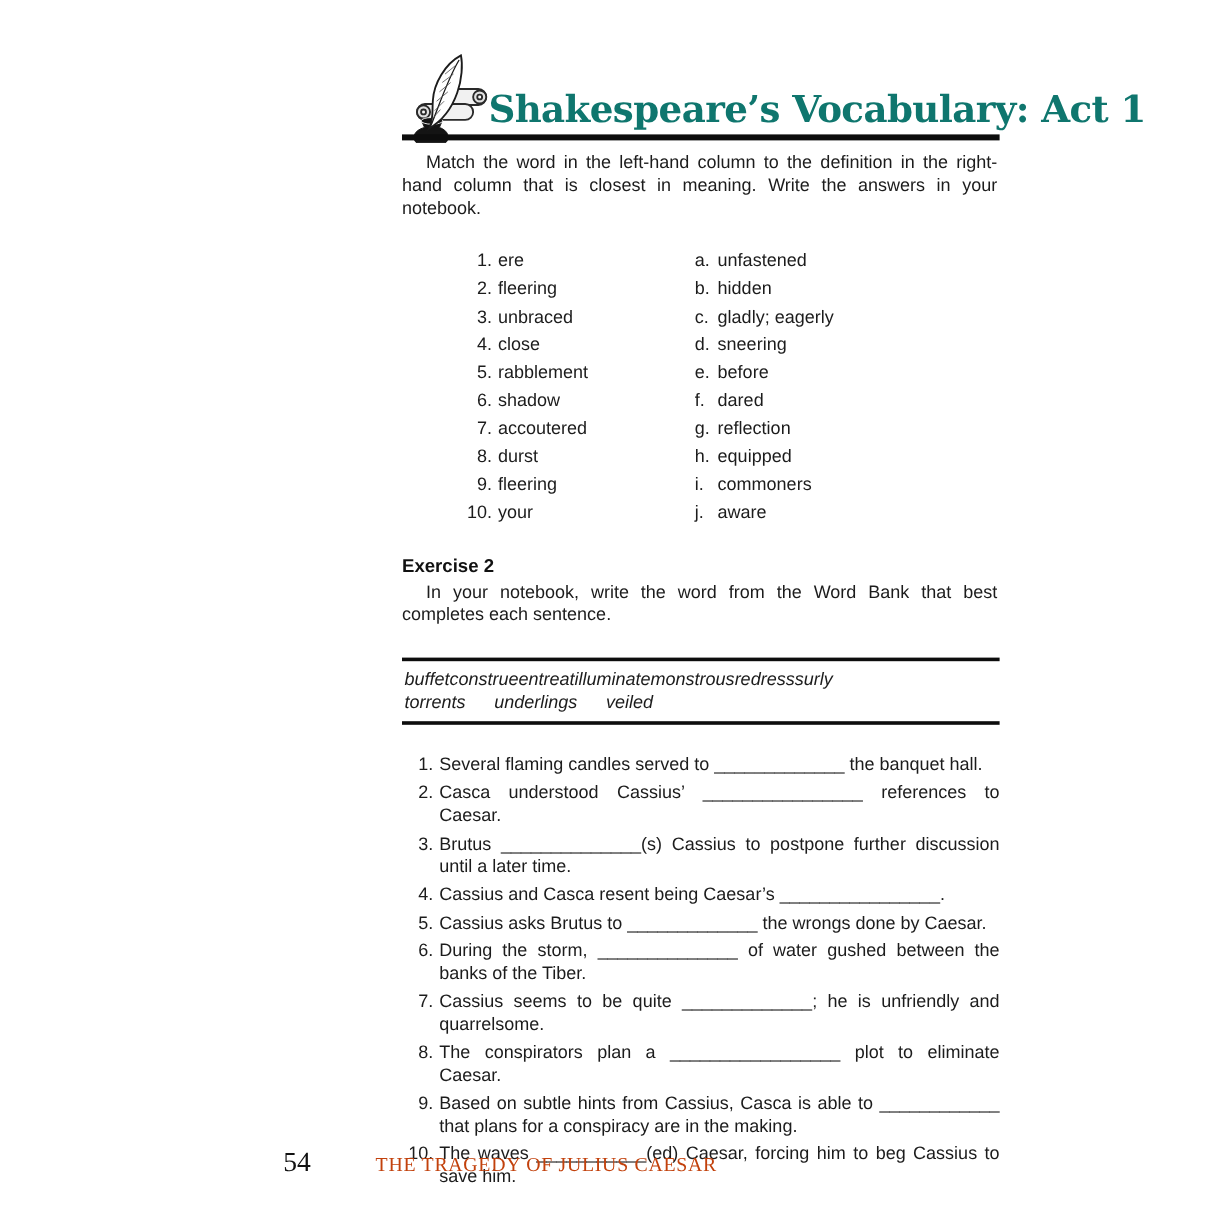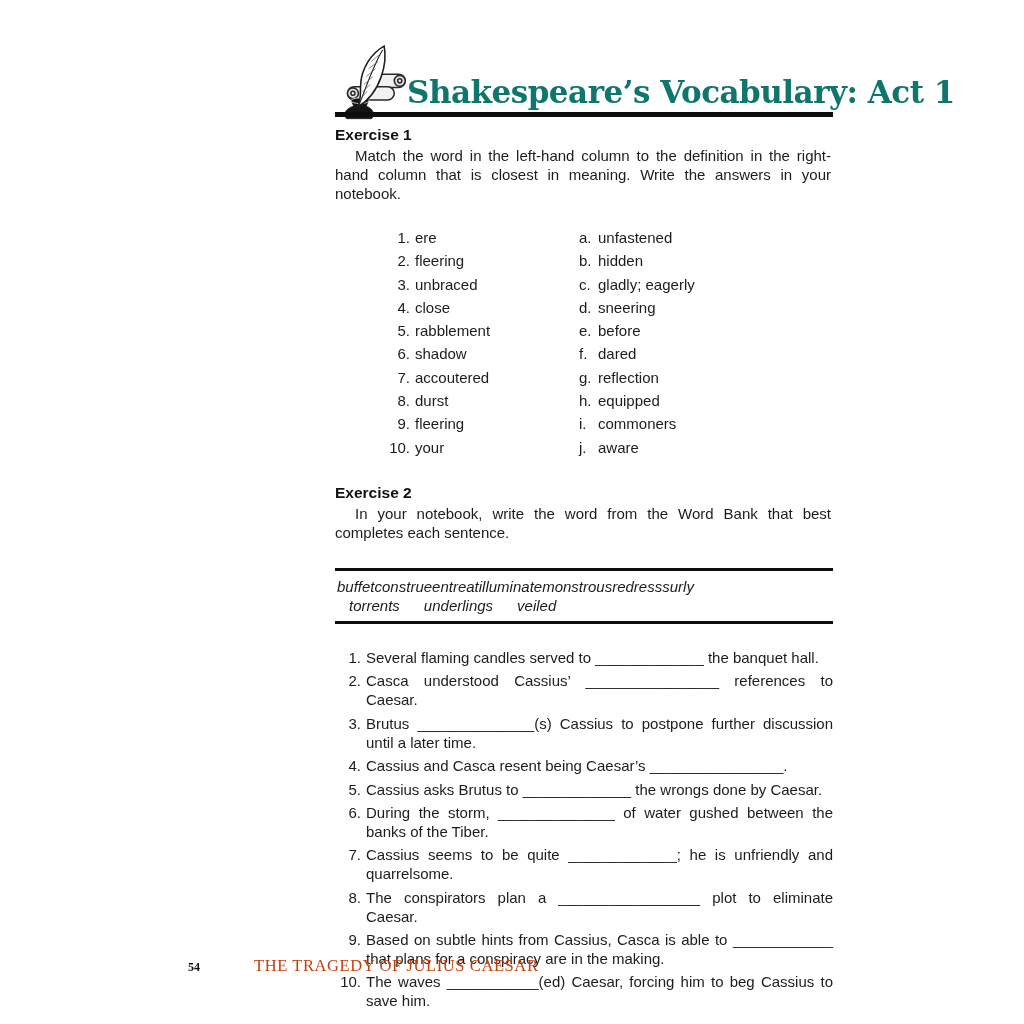--- a/index.html
+++ b/index.html
@@ -41,37 +41,37 @@
   .match-def { padding-left:1px; }
 
   
   .ex2 { margin-top:22px; }
   .word-bank {
     margin-top:26px; border-top:3px solid #0d0d0d; border-bottom:3px solid #0d0d0d;
     padding:6px 2px 6px 2px;
     font-style:italic; font-size:15px; line-height:19px;
   }
   .wb-row1 { display:flex; justify-content:flex-start;font-style:italic; }
-  .wb-row2 { display:flex; gap:24px;margin-left:12px; }
+  .wb-row2 { display:flex; gap:24px; }
 
   .sentence-list { margin-top:24px; }
   .sentence-item {
     display:grid; grid-template-columns:26px 1fr; column-gap:5px;
     font-size:15px; line-height:19px; margin-bottom:4.4px;
   }
   .sentence-num { text-align:right; }
   .sentence-text { text-align:justify; }
 
   
   .footer {
     position:absolute; left:188px; top:956px;
     display:flex; align-items:baseline; gap:28px;
     font-family:"Liberation Serif", serif;
   }
-  .page-number { font-size:12px; font-weight:700; color:#111; }
+  .page-number { font-size:23px; font-weight:400; color:#111;margin-left:48px; }
   .book-title { font-size:16.5px; letter-spacing:0.6px; color:#c2410c;margin-left:26px; }
 </style>
 </head>
 <body>
 
 <div class="page">
   <div class="content">
 
     <div class="header">
       <div class="icon-wrap">
@@ -99,21 +99,20 @@
             <line x1="45" y1="51" x2="35" y2="61"></line>
             <line x1="41" y1="60" x2="33" y2="69"></line>
           </g>
         </svg>
       </div>
       <div class="page-title">Shakespeare’s Vocabulary: Act 1</div>
       <div class="title-rule"></div>
     </div>
 
     <div class="ex1">
-      <div class="ex-heading">Exercise 1</div>
       <p class="instructions">Match the word in the left-hand column to the definition in the right-hand column that is closest in meaning. Write the answers in your notebook.</p>
 
       <div class="match-list">
         <div class="match-row">
           <span class="match-num">1.</span>
           <span class="match-word">ere</span>
           <span class="match-letter">a.</span>
           <span class="match-def">unfastened</span>
         </div>
         <div class="match-row">

